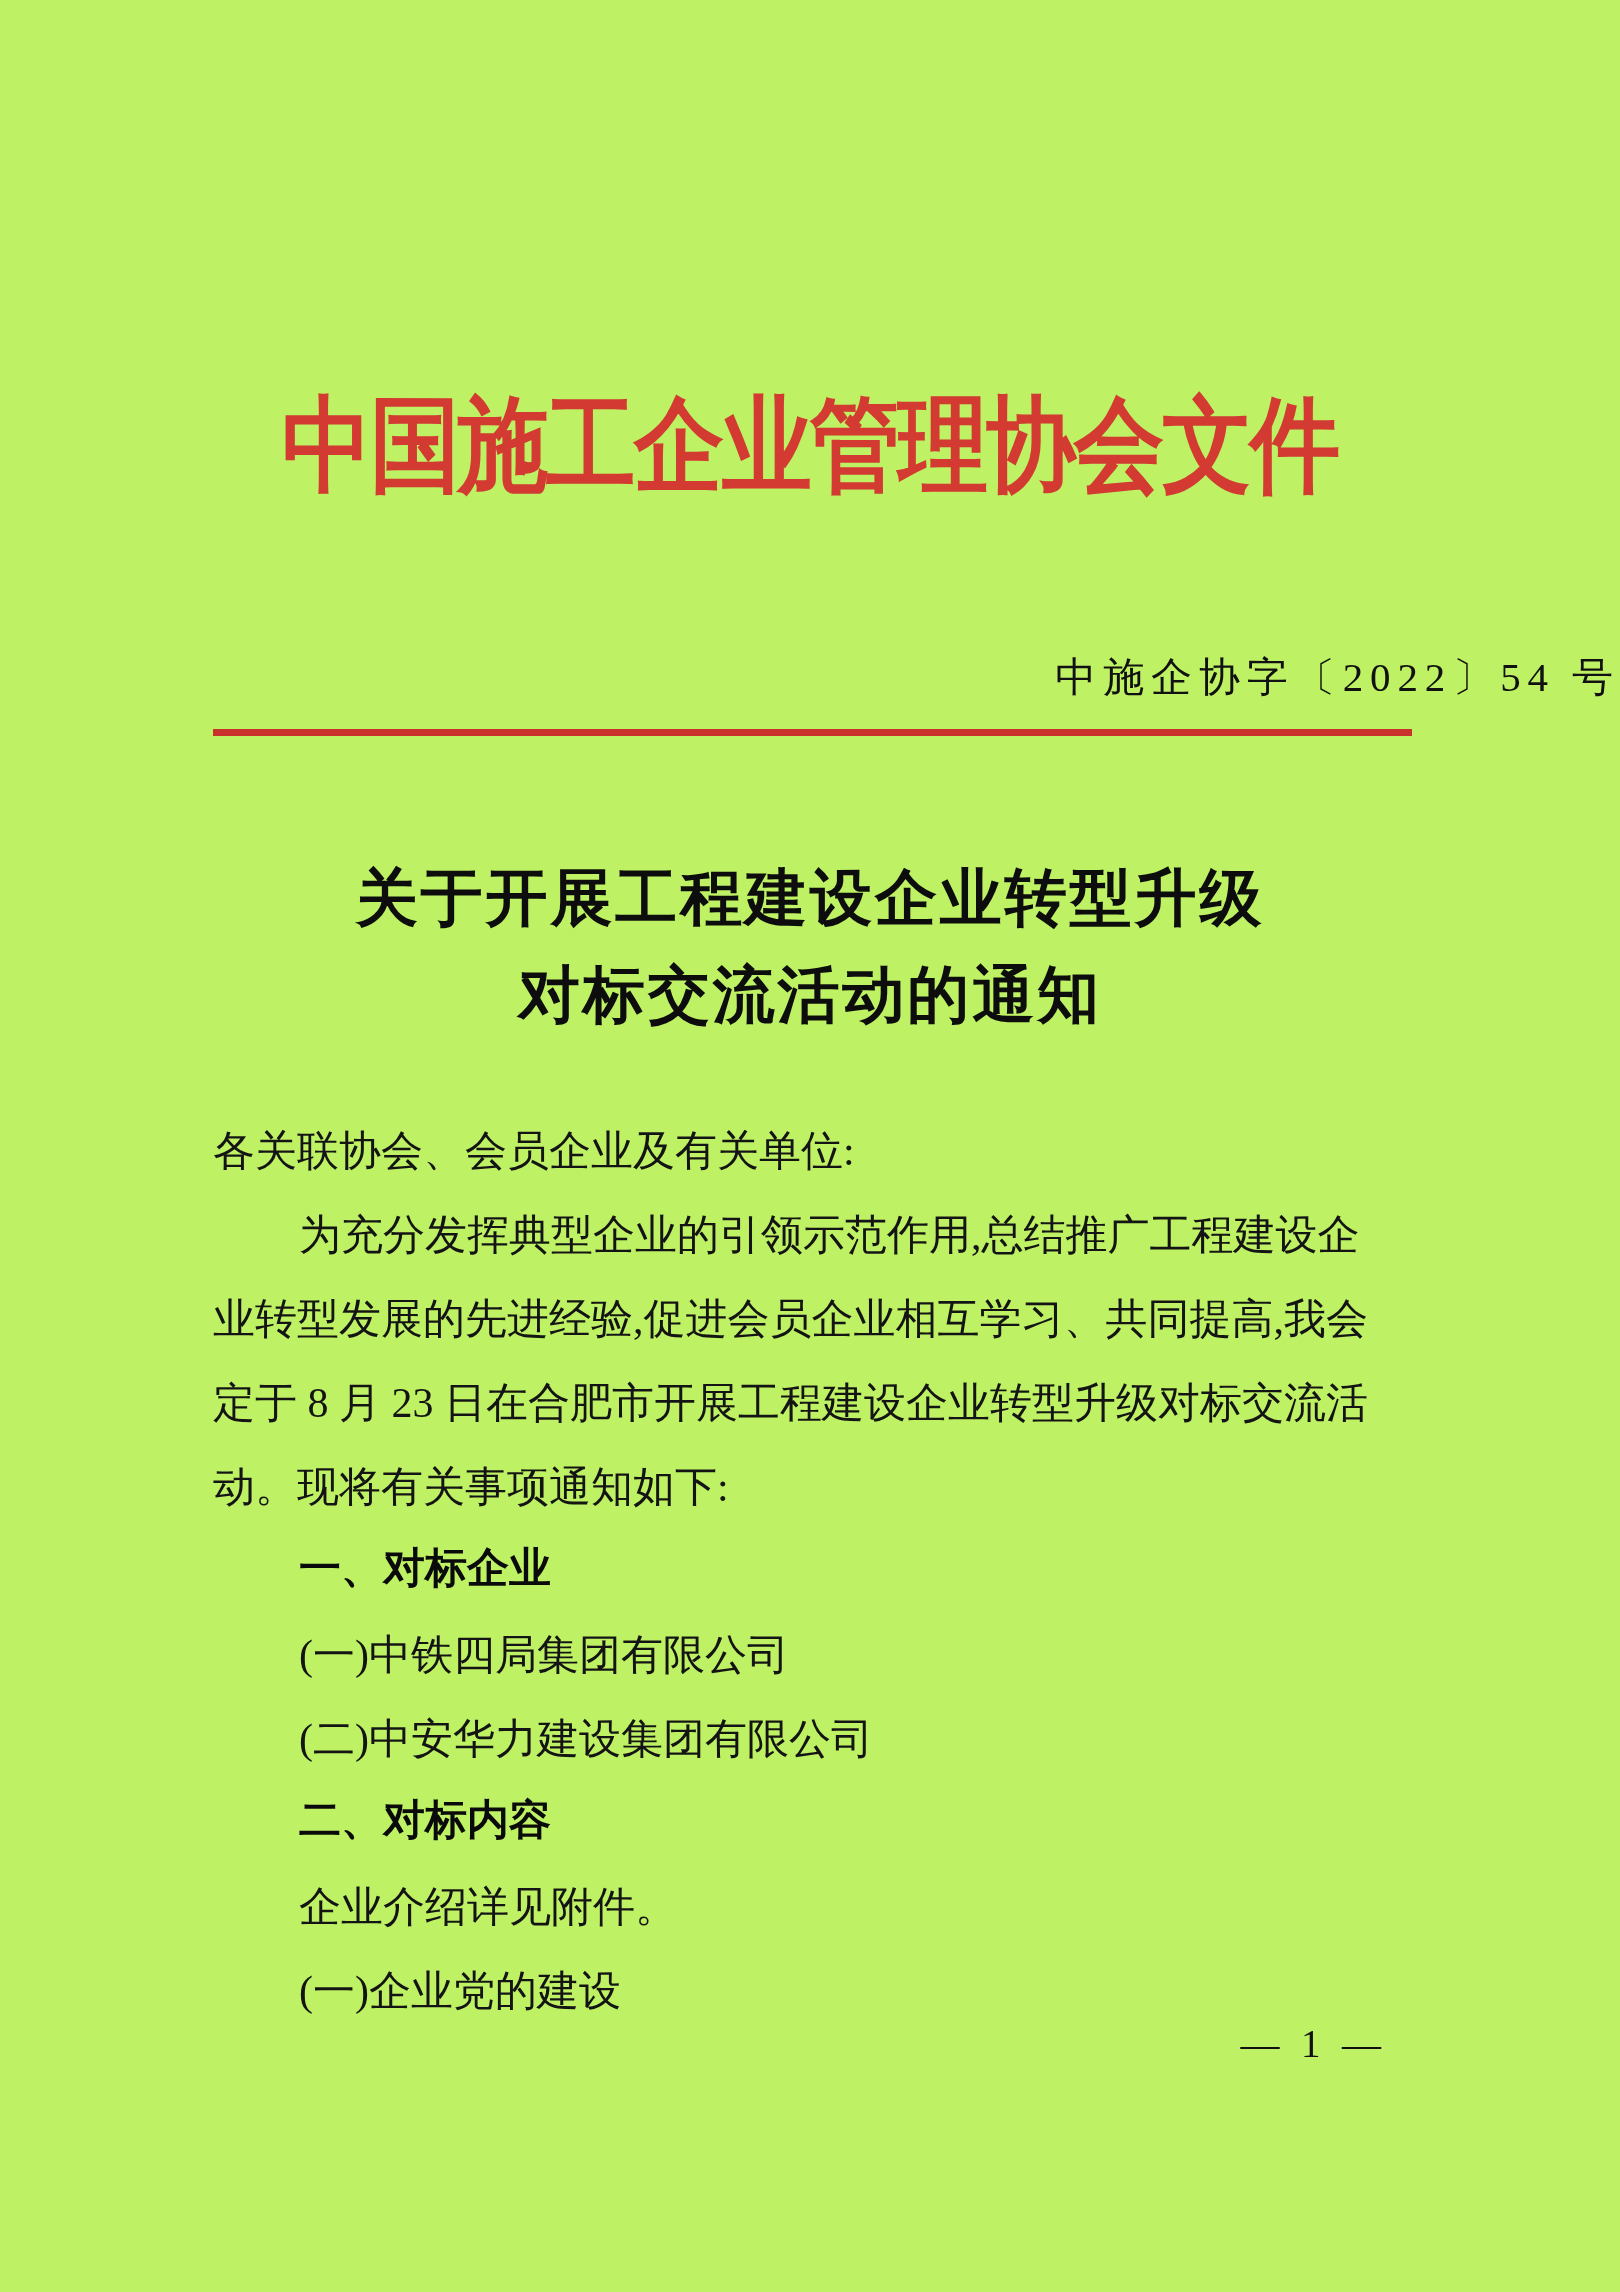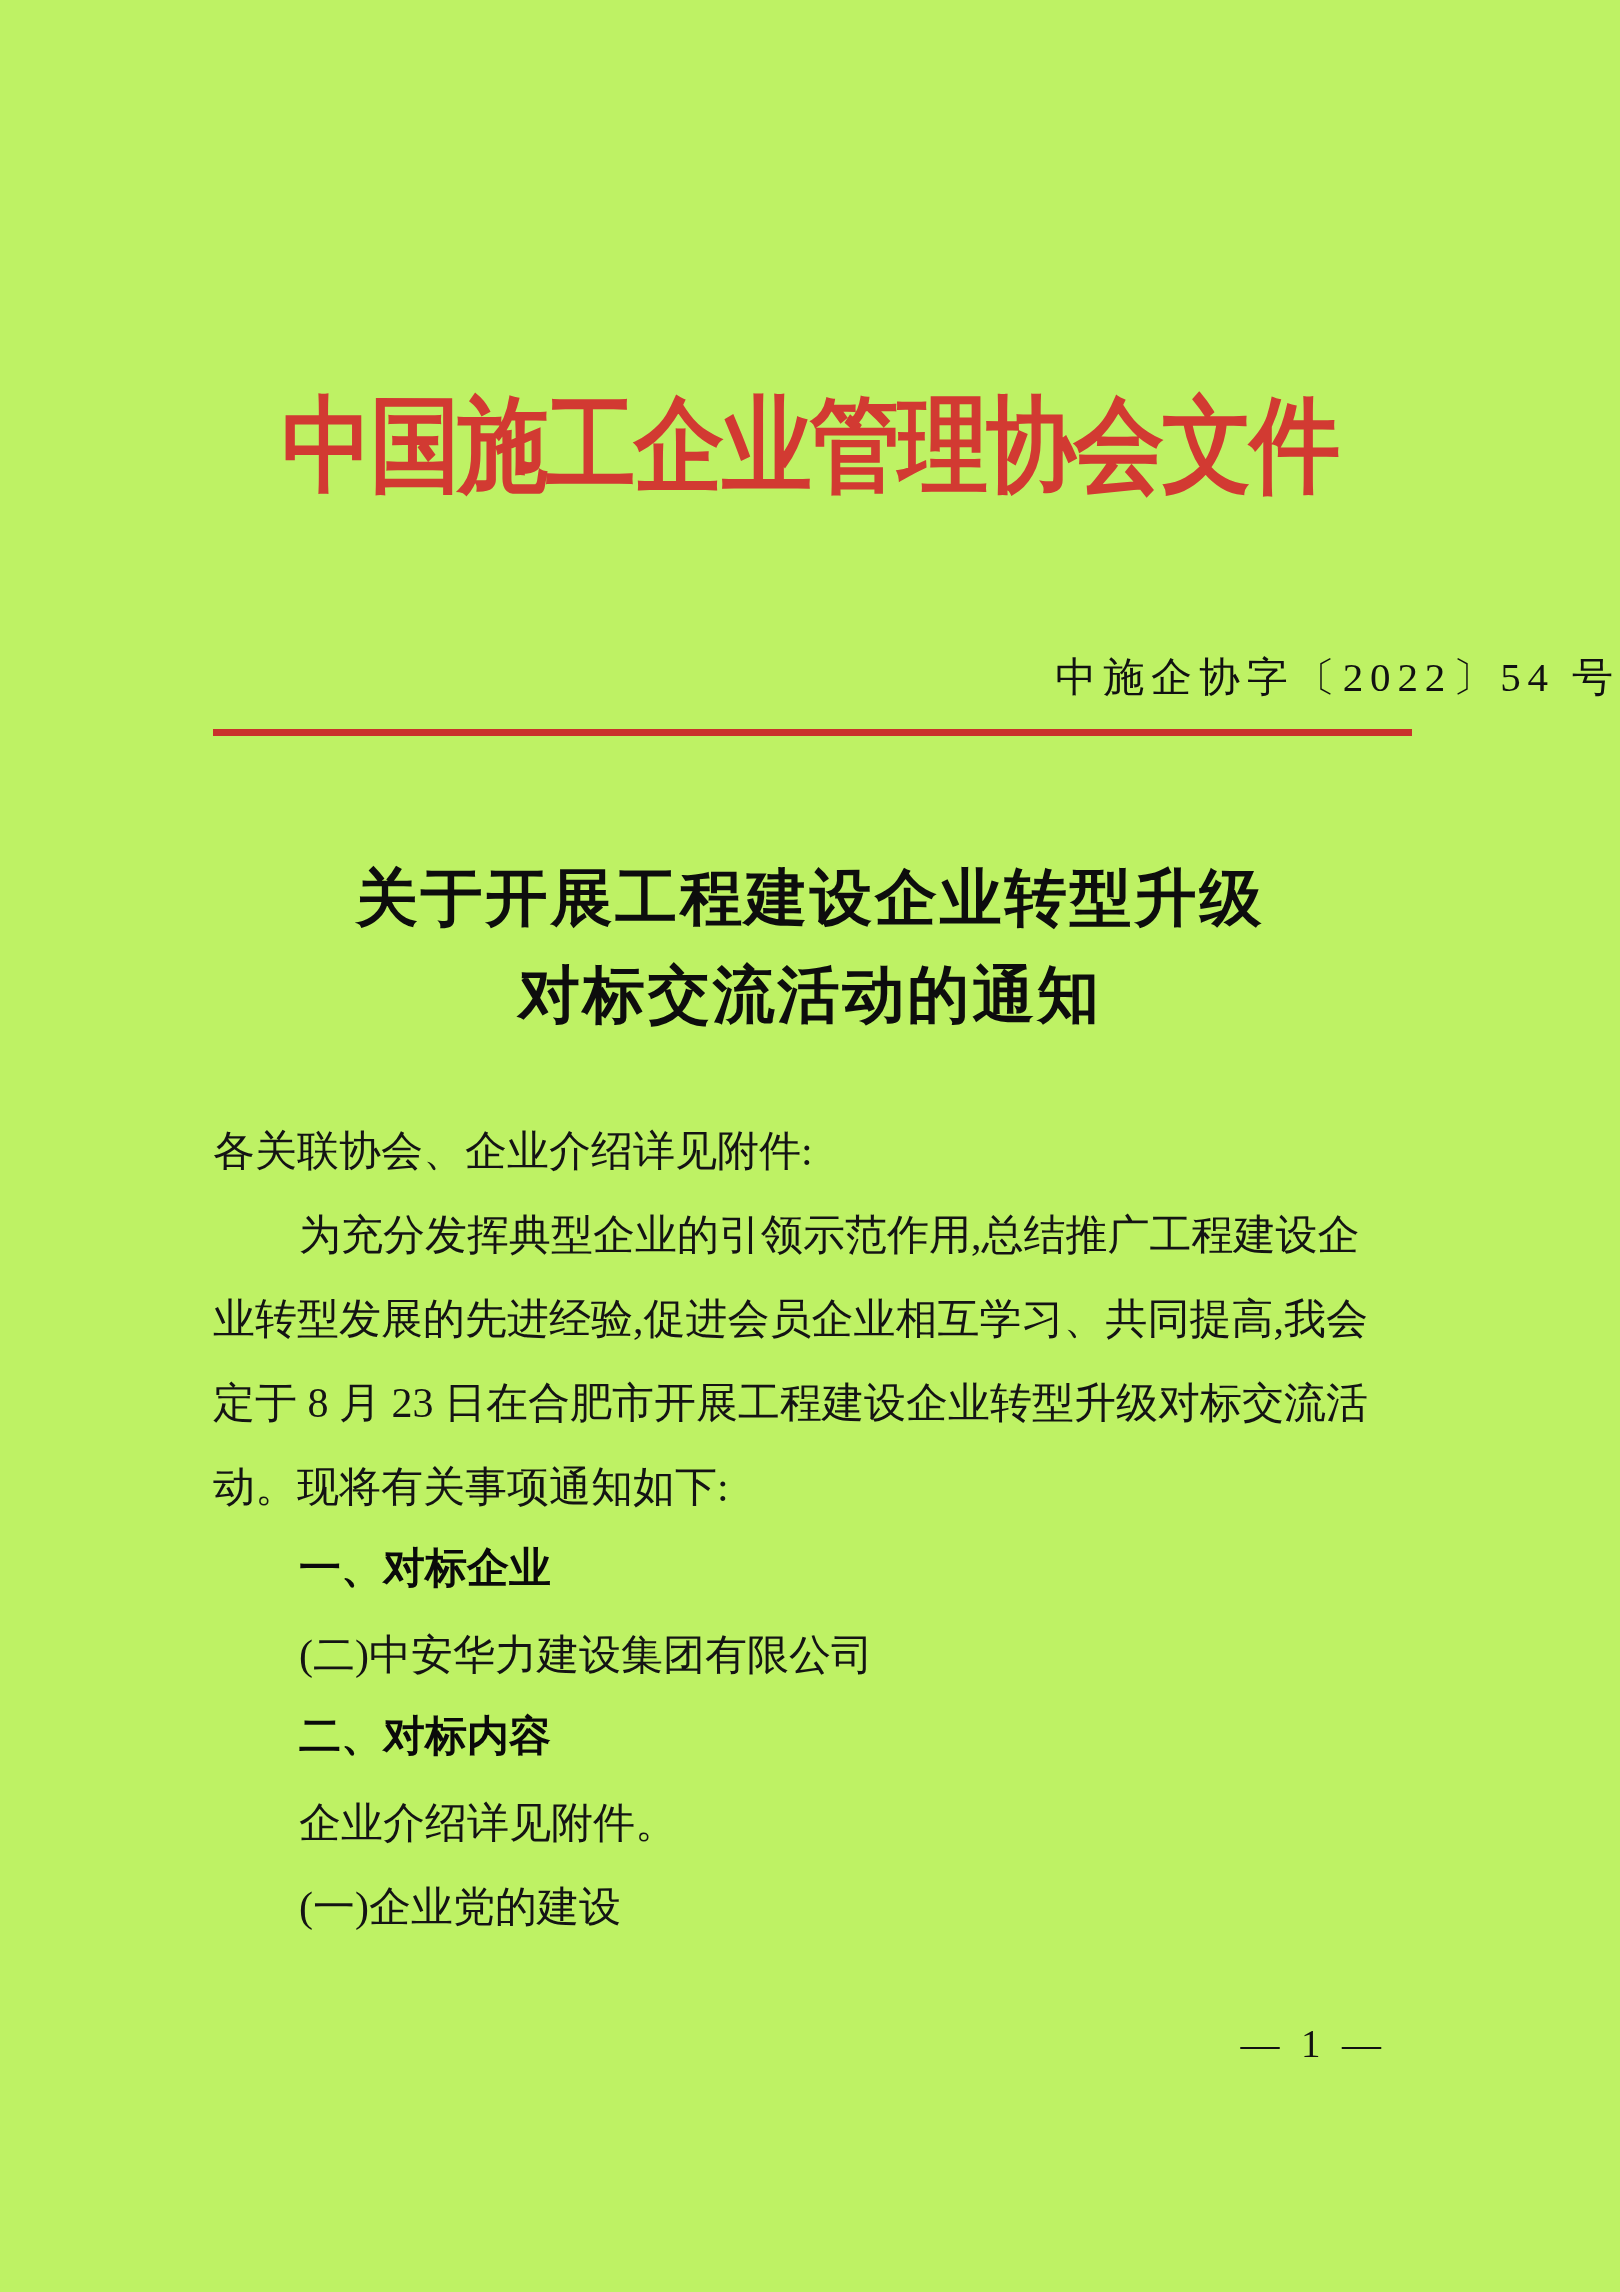--- a/index.html
+++ b/index.html
@@ -111,26 +111,27 @@
   <div class="doc-number">中施企协字〔2022〕54 号</div>
 
   <div class="red-rule"></div>
 
   <div class="doc-title">
     <div>关于开展工程建设企业转型升级</div>
     <div>对标交流活动的通知</div>
   </div>
 
   <main class="body-block">
-    <div class="line">各关联协会、企业介绍详见附件:</div>
+    <div class="line">各关联协会、会员企业及有关单位:</div>
     <div class="line indent">为充分发挥典型企业的引领示范作用,总结推广工程建设企</div>
     <div class="line">业转型发展的先进经验,促进会员企业相互学习、共同提高,我会</div>
     <div class="line">定于 8 月 23 日在合肥市开展工程建设企业转型升级对标交流活</div>
     <div class="line">动。现将有关事项通知如下:</div>
     <div class="line indent hd">一、对标企业</div>
+    <div class="line indent">(一)中铁四局集团有限公司</div>
     <div class="line indent">(二)中安华力建设集团有限公司</div>
     <div class="line indent hd">二、对标内容</div>
     <div class="line indent">企业介绍详见附件。</div>
     <div class="line indent">(一)企业党的建设</div>
   </main>
 
   <div class="page-number">— 1 —</div>
 
 </div>
 

